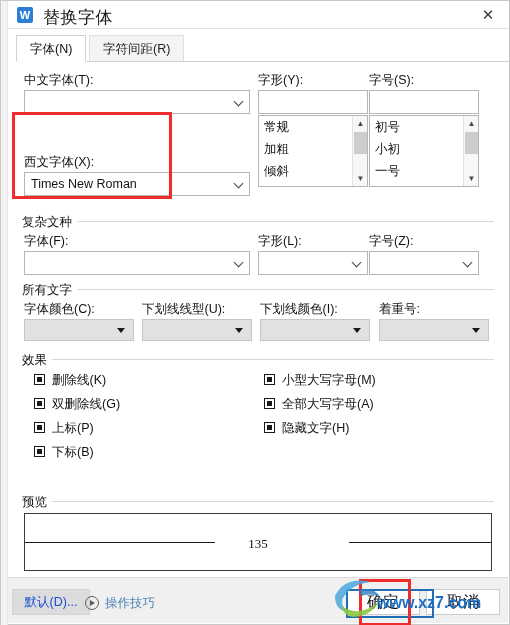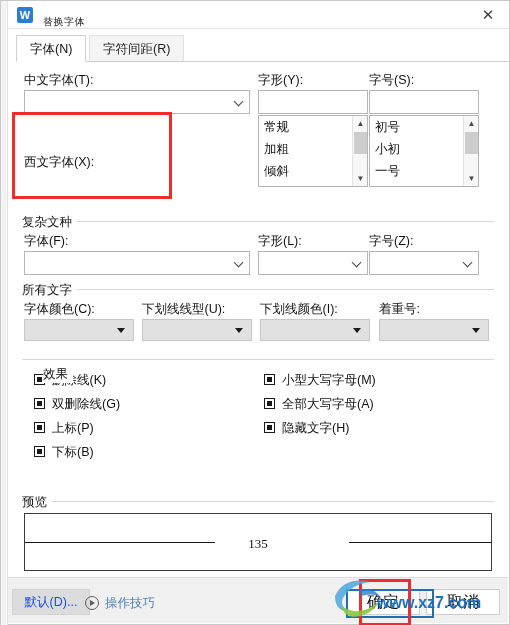--- a/index.html
+++ b/index.html
@@ -19,21 +19,21 @@
     position:absolute;left:0;top:0;width:100%;height:28px;
     background:#ffffff;border-bottom:1px solid #e2e2e2;box-sizing:border-box;
   }
   .applogo{
     position:absolute;left:16px;top:6px;width:16px;height:16px;
     background:#2a7fd4;border-radius:2px;
     color:#fff;font-size:11px;font-weight:bold;line-height:16px;text-align:center;
     font-family:"Liberation Sans",sans-serif;
   }
   .title-text{
-    position:absolute;left:42px;top:14px;font-size:10px;color:#1a1a1a;
+    position:absolute;left:42px;top:5px;font-size:17px;color:#1a1a1a;
     letter-spacing:.5px;
   }
   .close-btn{
     position:absolute;right:6px;top:2px;width:30px;height:24px;
     line-height:24px;text-align:center;font-size:15px;color:#3c3c3c;cursor:pointer;
   }
   
   .panel{
     position:absolute;left:7px;top:34px;right:7px;bottom:47px;
     background:#ffffff;
@@ -251,20 +251,24 @@
         <div class="li">小初</div>
         <div class="li">一号</div>
         <div class="vscroll">
           <div class="arr up">▲</div>
           <div class="thumb" style="top:16px;height:22px;"></div>
           <div class="arr dn">▼</div>
         </div>
       </div>
 
       <div class="lbl" style="left:16px;top:92px;">西文字体(X):</div>
+      <div class="combo" style="left:16px;top:110px;width:226px;">
+        <div class="val">Times New Roman</div>
+        <div class="chev"></div>
+      </div>
 
       <div class="grouplbl" style="left:14px;top:152px;">复杂文种</div>
       <div class="groupline" style="left:14px;top:159px;right:8px;"></div>
 
       <div class="lbl" style="left:16px;top:171px;">字体(F):</div>
       <div class="lbl" style="left:250px;top:171px;">字形(L):</div>
       <div class="lbl" style="left:361px;top:171px;">字号(Z):</div>
 
       <div class="combo" style="left:16px;top:189px;width:226px;">
         <div class="val"></div>
@@ -293,21 +297,21 @@
       <div class="dcombo" style="left:134px;top:257px;width:110px;">
         <div class="tri"></div>
       </div>
       <div class="dcombo" style="left:252px;top:257px;width:110px;">
         <div class="tri"></div>
       </div>
       <div class="dcombo" style="left:371px;top:257px;width:110px;">
         <div class="tri"></div>
       </div>
 
-      <div class="grouplbl" style="left:14px;top:304px;margin-left:21px;">效果</div>
+      <div class="grouplbl" style="left:14px;top:290px;">效果</div>
       <div class="groupline" style="left:14px;top:297px;right:8px;"></div>
 
       <div class="cb" style="left:26px;top:311px;">
         <div class="box"></div>
         <div class="t">删除线(K)</div>
       </div>
       <div class="cb" style="left:26px;top:335px;">
         <div class="box"></div>
         <div class="t">双删除线(G)</div>
       </div>

